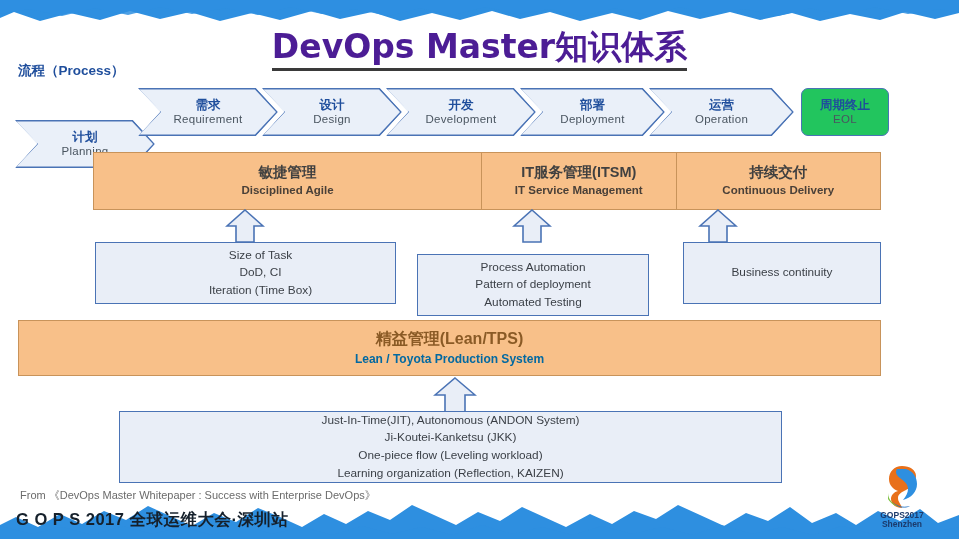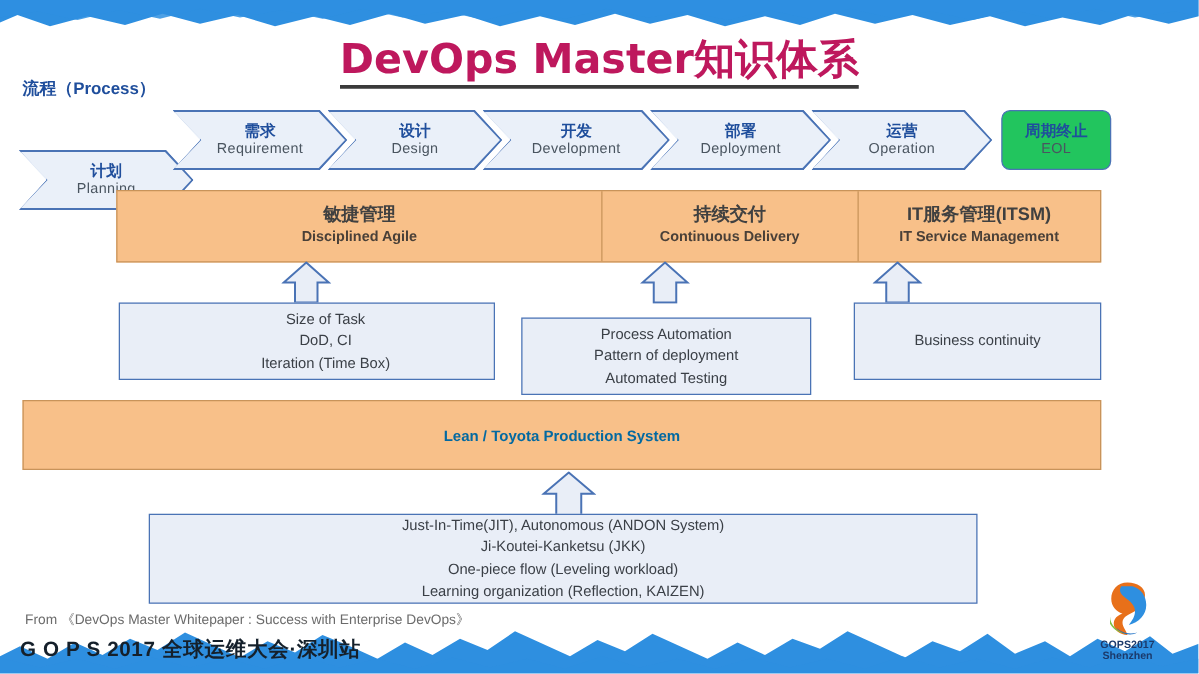--- a/index.html
+++ b/index.html
@@ -13,21 +13,21 @@
   .brush-top{
     position:absolute;left:0;top:0;width:959px;height:30px;overflow:hidden;
   }
   .brush-bottom{
     position:absolute;left:0;bottom:0;width:959px;height:46px;overflow:hidden;
   }
 
   
   .title{
     position:absolute;left:0;top:25px;width:959px;text-align:center;
-    font-size:33px;font-weight:bold;color:#be185d;letter-spacing:0px;
+    font-size:33px;font-weight:bold;color:#4c1d95;letter-spacing:0px;
     font-family:"DejaVu Sans","Liberation Sans",sans-serif;
   }
   .title span{
     border-bottom:3px solid #3a3a3a;padding-bottom:2px;
   }
 
   
   .process-caption{
     position:absolute;left:18px;top:62px;font-size:13.5px;font-weight:bold;
     color:#1f4e9c;
@@ -202,27 +202,27 @@
         <div class="chev-en">EOL</div>
       </div>
     </div>
   </div>
 
   <div class="orange-band">
     <div class="orange-cell" style="width:388px;">
       <div class="ob-cn">敏捷管理</div>
       <div class="ob-en">Disciplined Agile</div>
     </div>
+    <div class="orange-cell" style="width:195px;">
+      <div class="ob-cn">IT服务管理(ITSM)</div>
+      <div class="ob-en">IT Service Management</div>
+    </div>
     <div class="orange-cell" style="width:205px;">
       <div class="ob-cn">持续交付</div>
       <div class="ob-en">Continuous Delivery</div>
-    </div>
-    <div class="orange-cell" style="width:195px;">
-      <div class="ob-cn">IT服务管理(ITSM)</div>
-      <div class="ob-en">IT Service Management</div>
     </div>
   </div>
 
   <div class="uparrow" style="left:225px;top:209px;">
     <svg width="40" height="34" viewBox="0 0 40 34">
         <polygon points="20,1 38,17 29,17 29,33 11,33 11,17 2,17" fill="#e9eef7" stroke="#4a73b5" stroke-width="1.6"></polygon>
       </svg>
   </div>
   <div class="uparrow" style="left:512px;top:209px;">
     <svg width="40" height="34" viewBox="0 0 40 34">
@@ -251,20 +251,21 @@
     </div>
   </div>
 
   <div class="bbox" style="left:683px;top:242px;width:198px;height:62px;">
     <div>
       <div>Business continuity</div>
     </div>
   </div>
 
   <div class="lean-band">
+    <div class="lean-cn">精益管理(Lean/TPS)</div>
     <div class="lean-en">Lean / Toyota Production System</div>
   </div>
 
   <div class="uparrow" style="left:433px;top:377px;width:44px;height:36px;">
     <svg width="44" height="36" viewBox="0 0 44 36">
         <polygon points="22,1 42,18 32,18 32,35 12,35 12,18 2,18" fill="#e9eef7" stroke="#4a73b5" stroke-width="1.6"></polygon>
       </svg>
   </div>
 
   <div class="jit-box">

